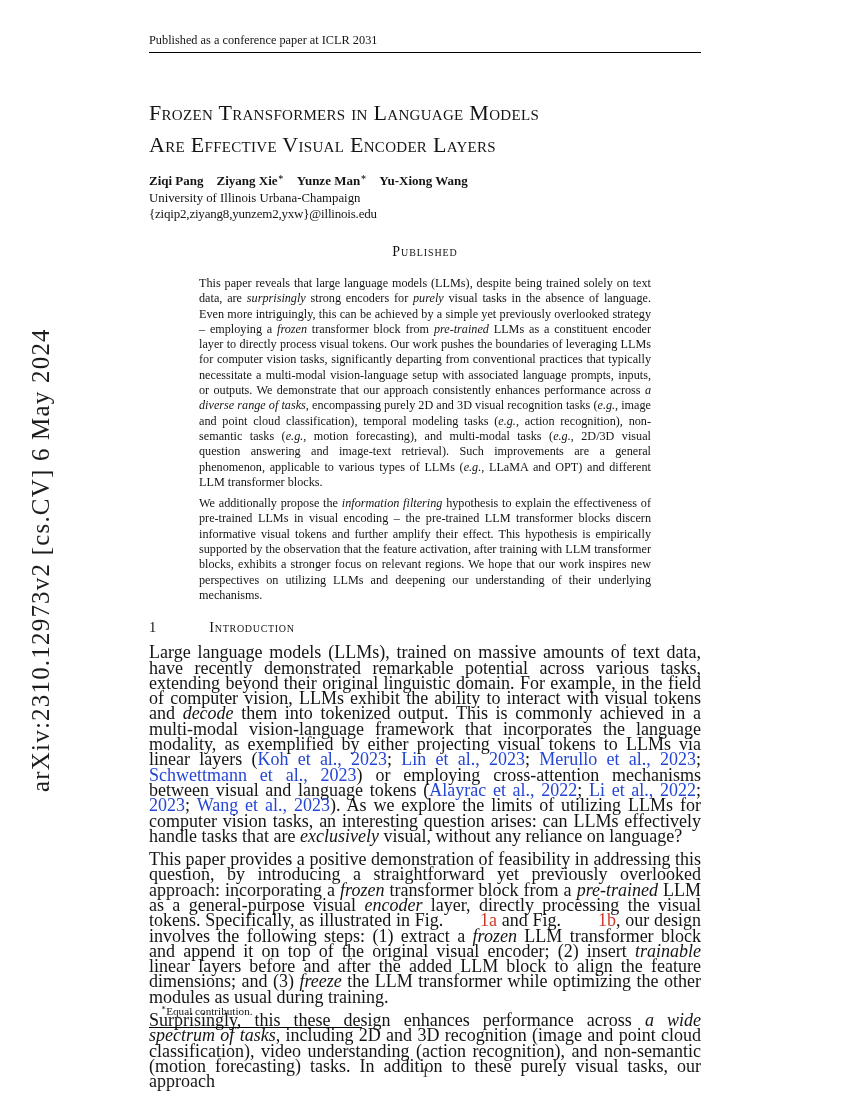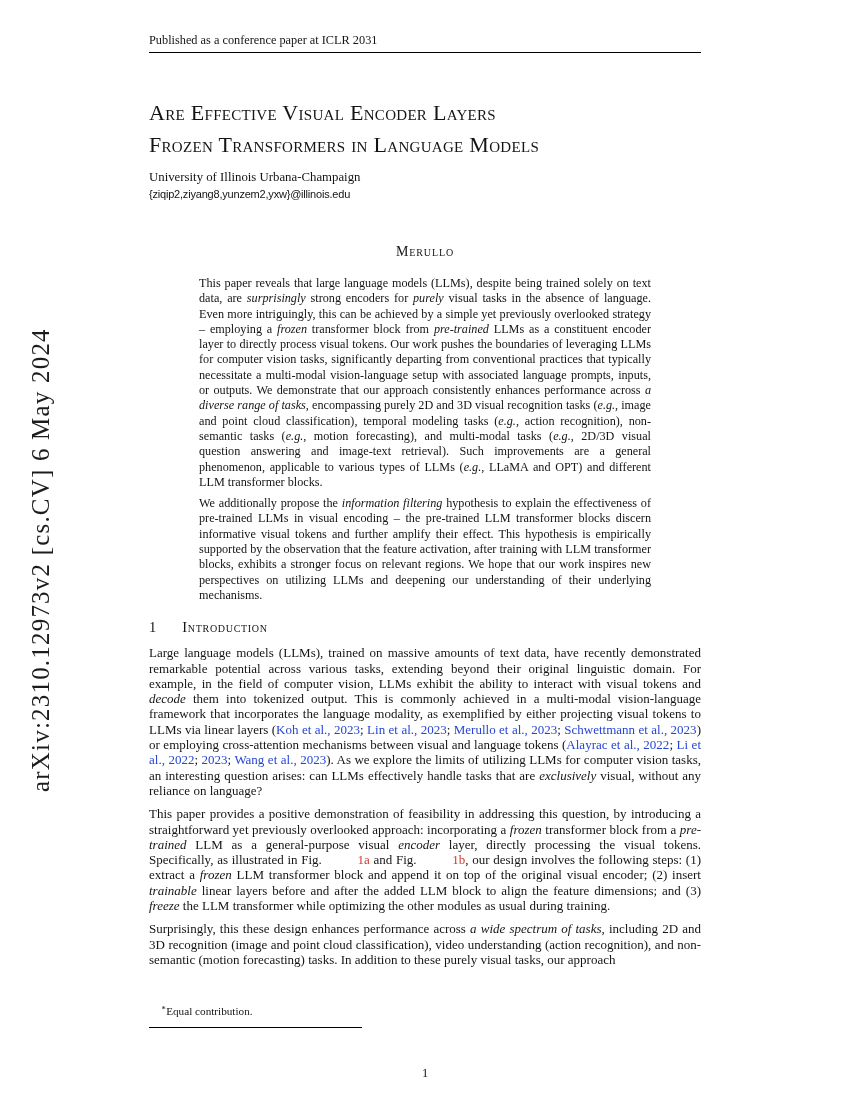--- a/index.html
+++ b/index.html
@@ -11,31 +11,31 @@
   .page{
     position:relative;width:850px;height:1100px;background:#ffffff;
     font-family:"Liberation Serif","DejaVu Serif",serif;color:#141414;
     overflow:hidden;
   }
   .header{position:absolute;left:149px;top:33px;font-size:12.3px;}
   .header-rule{position:absolute;left:149px;top:52px;width:552px;border-top:1.4px solid #000;}
   .title{position:absolute;left:149px;top:97px;font-size:22px;line-height:32px;font-variant:small-caps;letter-spacing:0.3px;}
   .authors{position:absolute;left:149px;top:169px;font-size:12.8px;line-height:16.5px;}
   .author-names{font-weight:bold;font-size:13px;}
-  .mono{font-family:Liberation Sans, sans-serif;font-size:11px;letter-spacing:-0.2px;}
+  .mono{font-family:Liberation Serif, serif;font-size:13px;letter-spacing:-0.2px;}
   .url{color:var(--url);}
   .main{position:absolute;left:149px;top:244px;width:552px;}
   .abstract-heading{text-align:center;font-variant:small-caps;font-size:14px;letter-spacing:0.9px;margin:0 0 11px 0;}
   .abstract-body{margin:16px 50px;font-size:12.2px;line-height:15.3px;text-align:justify;}
   .abstract-body .para{margin:0 0 6px 0;}
   .para{margin:0;}
   .section-heading{margin:13px 0 9px 0;font-size:14.5px;}
   .sec-num{margin-right:26px;}
-  .sec-title{font-variant:small-caps;letter-spacing:0.7px;}
-  .section-body{font-size:13px;line-height:15.3px;text-align:justify;}
+  .sec-title{font-variant:small-caps;letter-spacing:0.7px;margin-left:27px;}
+  .section-body{font-size:18px;line-height:15.3px;text-align:justify;}
   .section-body .para{margin:0 0 8px 0;}
   .s-i{font-style:italic;}
   .s-sup{vertical-align:super;font-size:68%;}
   .s-cite{color:var(--cite);}
   .s-ref{color:var(--ref);margin-left:32px;}
   .footnote-rule{position:absolute;left:149px;top:1027px;width:213px;border-top:1px solid #000;}
   .footnote{position:absolute;left:161px;top:1003px;font-size:11.2px;}
   .pagenum{position:absolute;left:0;top:1066px;width:850px;text-align:center;font-size:12.5px;}
   .arxiv{
     position:absolute;left:27px;top:792px;transform-origin:0 0;transform:rotate(-90deg);
@@ -46,31 +46,32 @@
 <body>
 
 <div class="page">
 
   <div class="arxiv">arXiv:2310.12973v2  [cs.CV]  6 May 2024</div>
 
   <div class="header">Published as a conference paper at ICLR 2031</div>
   <div class="header-rule"></div>
 
   <div class="title">
+    <div>Frozen Transformers in Language Models</div>
     <div>Are Effective Visual Encoder Layers</div>
-    <div>Frozen Transformers in Language Models</div>
   </div>
 
   <div class="authors">
+    <div class="author-names"><span>Ziqi Pang</span><span> </span><span>Ziyang Xie</span><span class="s-sup">∗</span><span> </span><span>Yunze Man</span><span class="s-sup">∗</span><span> </span><span>Yu-Xiong Wang</span></div>
     <div class="affiliation">University of Illinois Urbana-Champaign</div>
     <div class="mono">{ziqip2,ziyang8,yunzem2,yxw}@illinois.edu</div>
   </div>
 
   <div class="main">
-    <div class="abstract-heading">Merullo</div>
+    <div class="abstract-heading">Published</div>
     <div class="abstract-body">
         <p class="para"><span>This paper reveals that large language models (LLMs), despite being trained solely on text data, are </span><span class="s-i">surprisingly</span><span> strong encoders for </span><span class="s-i">purely</span><span> visual tasks in the absence of language. Even more intriguingly, this can be achieved by a simple yet previously overlooked strategy – employing a </span><span class="s-i">frozen</span><span> transformer block from </span><span class="s-i">pre-trained</span><span> LLMs as a constituent encoder layer to directly process visual tokens. Our work pushes the boundaries of leveraging LLMs for computer vision tasks, significantly departing from conventional practices that typically necessitate a multi-modal vision-language setup with associated language prompts, inputs, or outputs. We demonstrate that our approach consistently enhances performance across </span><span class="s-i">a diverse range of tasks</span><span>, encompassing purely 2D and 3D visual recognition tasks (</span><span class="s-i">e.g.</span><span>, image and point cloud classification), temporal modeling tasks (</span><span class="s-i">e.g.</span><span>, action recognition), non-semantic tasks (</span><span class="s-i">e.g.</span><span>, motion forecasting), and multi-modal tasks (</span><span class="s-i">e.g.</span><span>, 2D/3D visual question answering and image-text retrieval). Such improvements are a general phenomenon, applicable to various types of LLMs (</span><span class="s-i">e.g.</span><span>, LLaMA and OPT) and different LLM transformer blocks.</span></p>
         <p class="para"><span>We additionally propose the </span><span class="s-i">information filtering</span><span> hypothesis to explain the effectiveness of pre-trained LLMs in visual encoding – the pre-trained LLM transformer blocks discern informative visual tokens and further amplify their effect. This hypothesis is empirically supported by the observation that the feature activation, after training with LLM transformer blocks, exhibits a stronger focus on relevant regions. We hope that our work inspires new perspectives on utilizing LLMs and deepening our understanding of their underlying mechanisms.</span></p>
       </div>
 
     <div class="section-heading">
       <span class="sec-num">1</span><span class="sec-title">Introduction</span>
     </div>
     <div class="section-body">
         <p class="para"><span>Large language models (LLMs), trained on massive amounts of text data, have recently demonstrated remarkable potential across various tasks, extending beyond their original linguistic domain. For example, in the field of computer vision, LLMs exhibit the ability to interact with visual tokens and </span><span class="s-i">decode</span><span> them into tokenized output. This is commonly achieved in a multi-modal vision-language framework that incorporates the language modality, as exemplified by either projecting visual tokens to LLMs via linear layers (</span><span class="s-cite">Koh et al., 2023</span><span>; </span><span class="s-cite">Lin et al., 2023</span><span>; </span><span class="s-cite">Merullo et al., 2023</span><span>; </span><span class="s-cite">Schwettmann et al., 2023</span><span>) or employing cross-attention mechanisms between visual and language tokens (</span><span class="s-cite">Alayrac et al., 2022</span><span>; </span><span class="s-cite">Li et al., 2022</span><span>; </span><span class="s-cite">2023</span><span>; </span><span class="s-cite">Wang et al., 2023</span><span>). As we explore the limits of utilizing LLMs for computer vision tasks, an interesting question arises: can LLMs effectively handle tasks that are </span><span class="s-i">exclusively</span><span> visual, without any reliance on language?</span></p>

